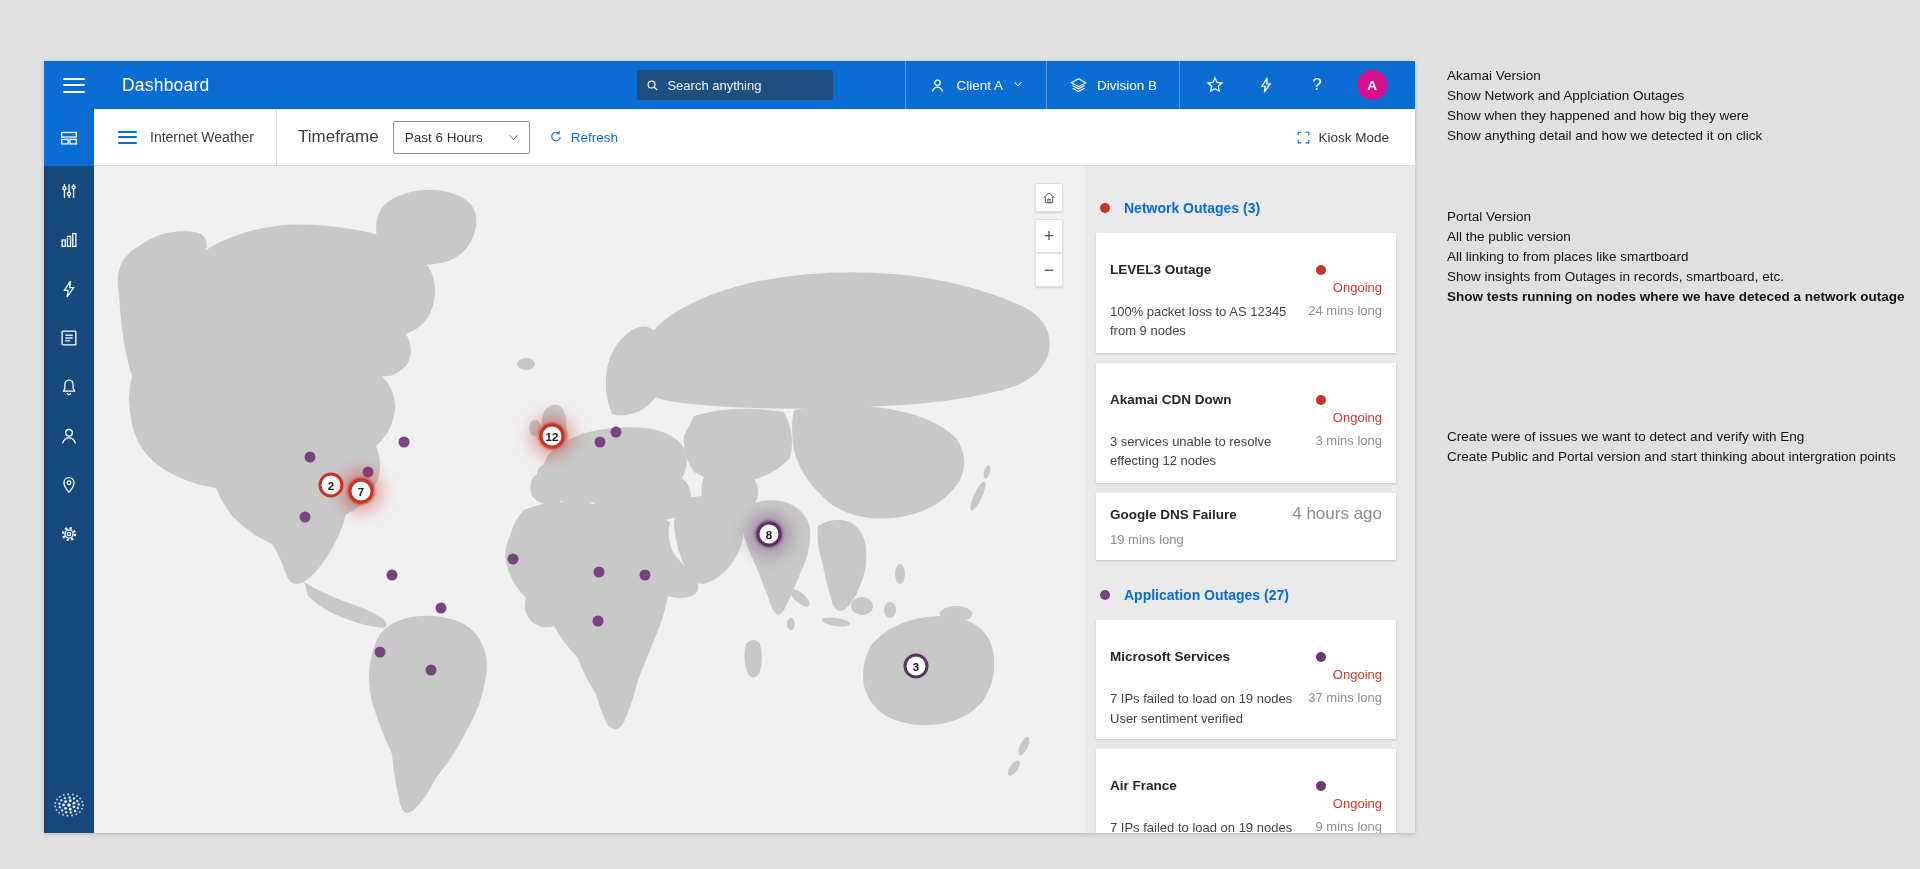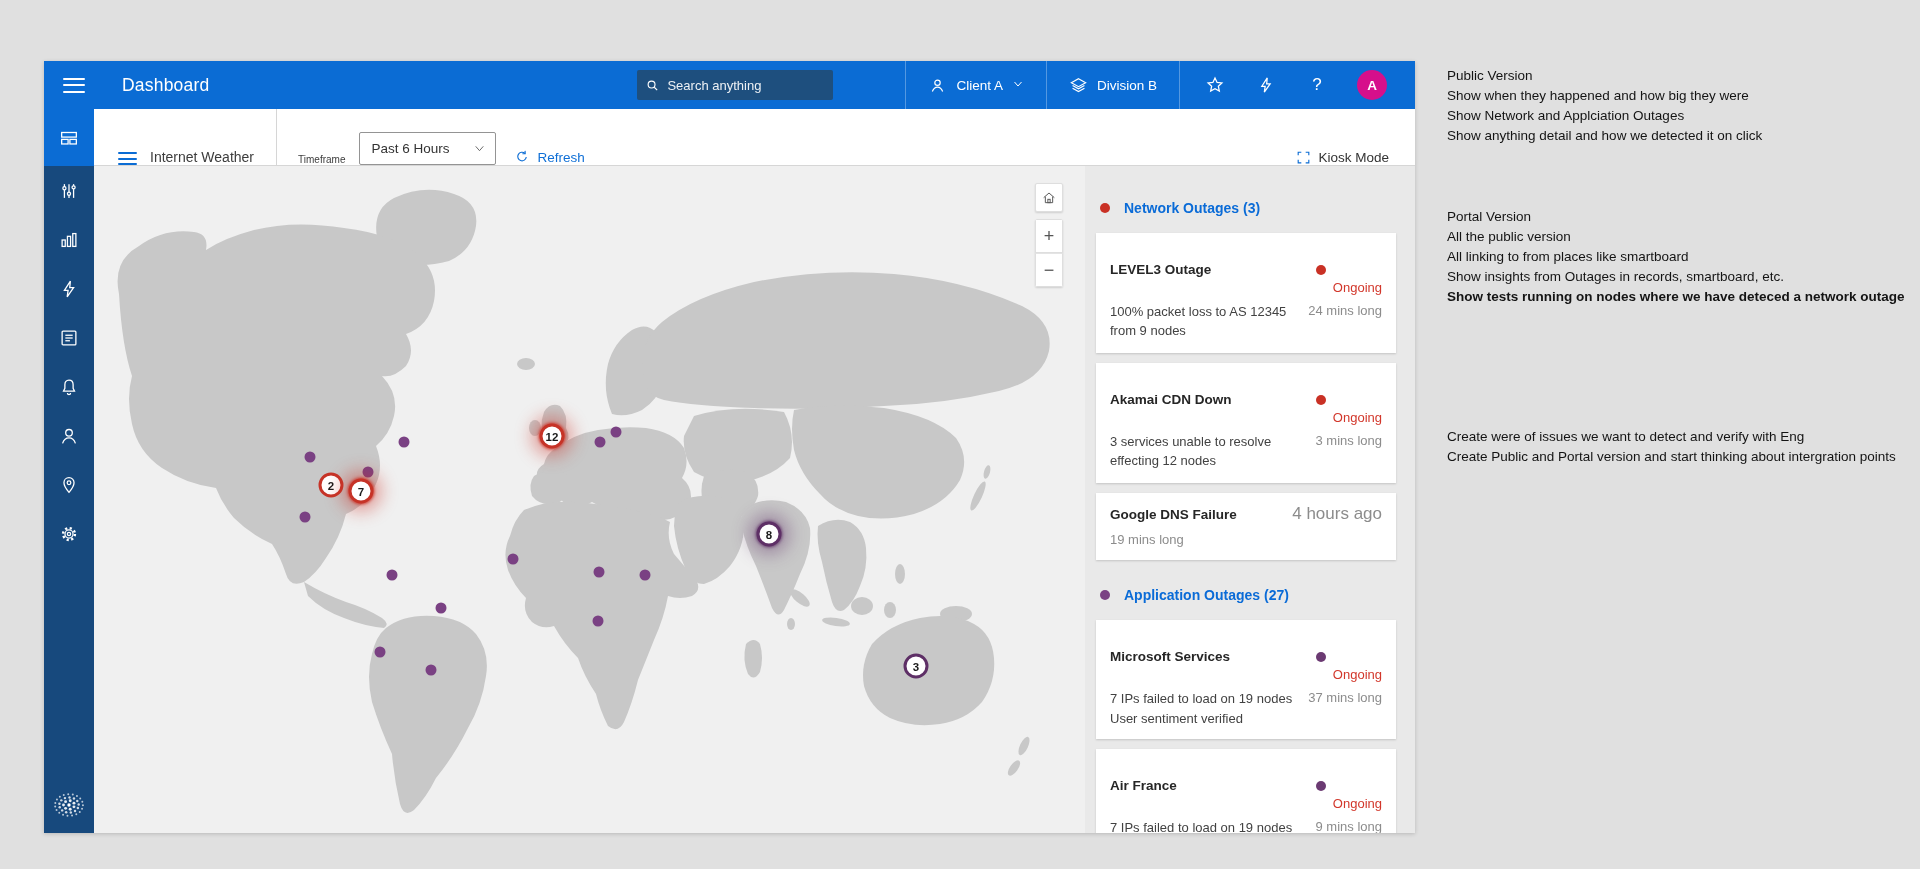--- a/index.html
+++ b/index.html
@@ -40,27 +40,27 @@
   .sidebar { width:50px; background:#17497d; display:flex; flex-direction:column; align-items:stretch; }
   .side-item { height:49px; display:flex; align-items:center; justify-content:center; color:#fff; }
   .side-item.active { height:57px; background:#0b6cd4; }
   .sicon svg { width:22px; height:22px; stroke:#fff; fill:none; stroke-width:1.4; display:block; }
   .side-logo { margin-top:auto; margin-bottom:12px; display:flex; justify-content:center; }
 
   .content { flex:1; display:flex; flex-direction:column; min-width:0; }
 
   
   .toolbar { height:57px; flex:0 0 57px; background:#fff; border-bottom:1px solid #d6d6d6;
-             display:flex; align-items:flex-end; padding-left:24px; }
+             display:flex; align-items:center; padding-left:24px; }
   .blue-burger { width:19px; height:13px; display:flex; flex-direction:column; justify-content:space-between;
                  background:none; border:none; }
   .blue-burger span { height:2px; background:#0b6cd4; border-radius:1px; }
   .tb-title { font-size:14px; color:#3c3c3c; margin-left:13px; }
   .tb-div { width:1px; height:56px; background:#d6d6d6; margin:0 21px 0 22px; }
-  .tb-label { font-size:10px; color:#3c3c3c; margin-right:14px; }
+  .tb-label { font-size:17px; color:#3c3c3c; margin-right:14px; }
   .dropdown { width:137px; height:33px; border:1px solid #949494; border-radius:2px; background:#fff;
               display:flex; align-items:center; padding:0 9px 0 11px; }
   .dropdown .dval { font-size:13.5px; color:#333; flex:1; }
   .dropdown svg { width:13px; height:13px; stroke:#555; fill:none; stroke-width:1.6; }
   .refresh { display:flex; align-items:center; gap:7px; margin-left:18px; background:none; border:none; }
   .refresh svg { width:16px; height:16px; stroke:#0b6cd4; fill:none; stroke-width:1.7; }
   .refresh span { color:#0f6fd6; font-size:13.5px; }
   .kiosk { margin-left:auto; margin-right:26px; display:flex; align-items:center; gap:7px; background:none; border:none; }
   .kiosk svg { width:15px; height:15px; stroke:#0b6cd4; fill:none; stroke-width:1.8; }
   .kiosk span { font-size:13.5px; color:#333; }
@@ -519,23 +519,23 @@
               </div>
             </div>
         </aside>
       </div>
     </div>
   </div>
 </div>
 
 <div class="annotations" data-interactable="false" id="annotations">
     <div class="note-block" data-interactable="false">
-      <div class="note-line" data-interactable="false">Public Version</div>
+      <div class="note-line" data-interactable="false">Akamai Version</div>
+      <div class="note-line" data-interactable="false">Show Network and Applciation Outages</div>
       <div class="note-line" data-interactable="false">Show when they happened and how big they were</div>
-      <div class="note-line" data-interactable="false">Show Network and Applciation Outages</div>
       <div class="note-line" data-interactable="false">Show anything detail and how we detected it on click</div>
     </div>
     <div class="note-block" data-interactable="false">
       <div class="note-line" data-interactable="false">Portal Version</div>
       <div class="note-line" data-interactable="false">All the public version</div>
       <div class="note-line" data-interactable="false">All linking to from places like smartboard</div>
       <div class="note-line" data-interactable="false">Show insights from Outages in records, smartboard, etc.</div>
       <div class="note-line bold" data-interactable="false">Show tests running on nodes where we have deteced a network outage</div>
     </div>
     <div class="note-block" data-interactable="false">

